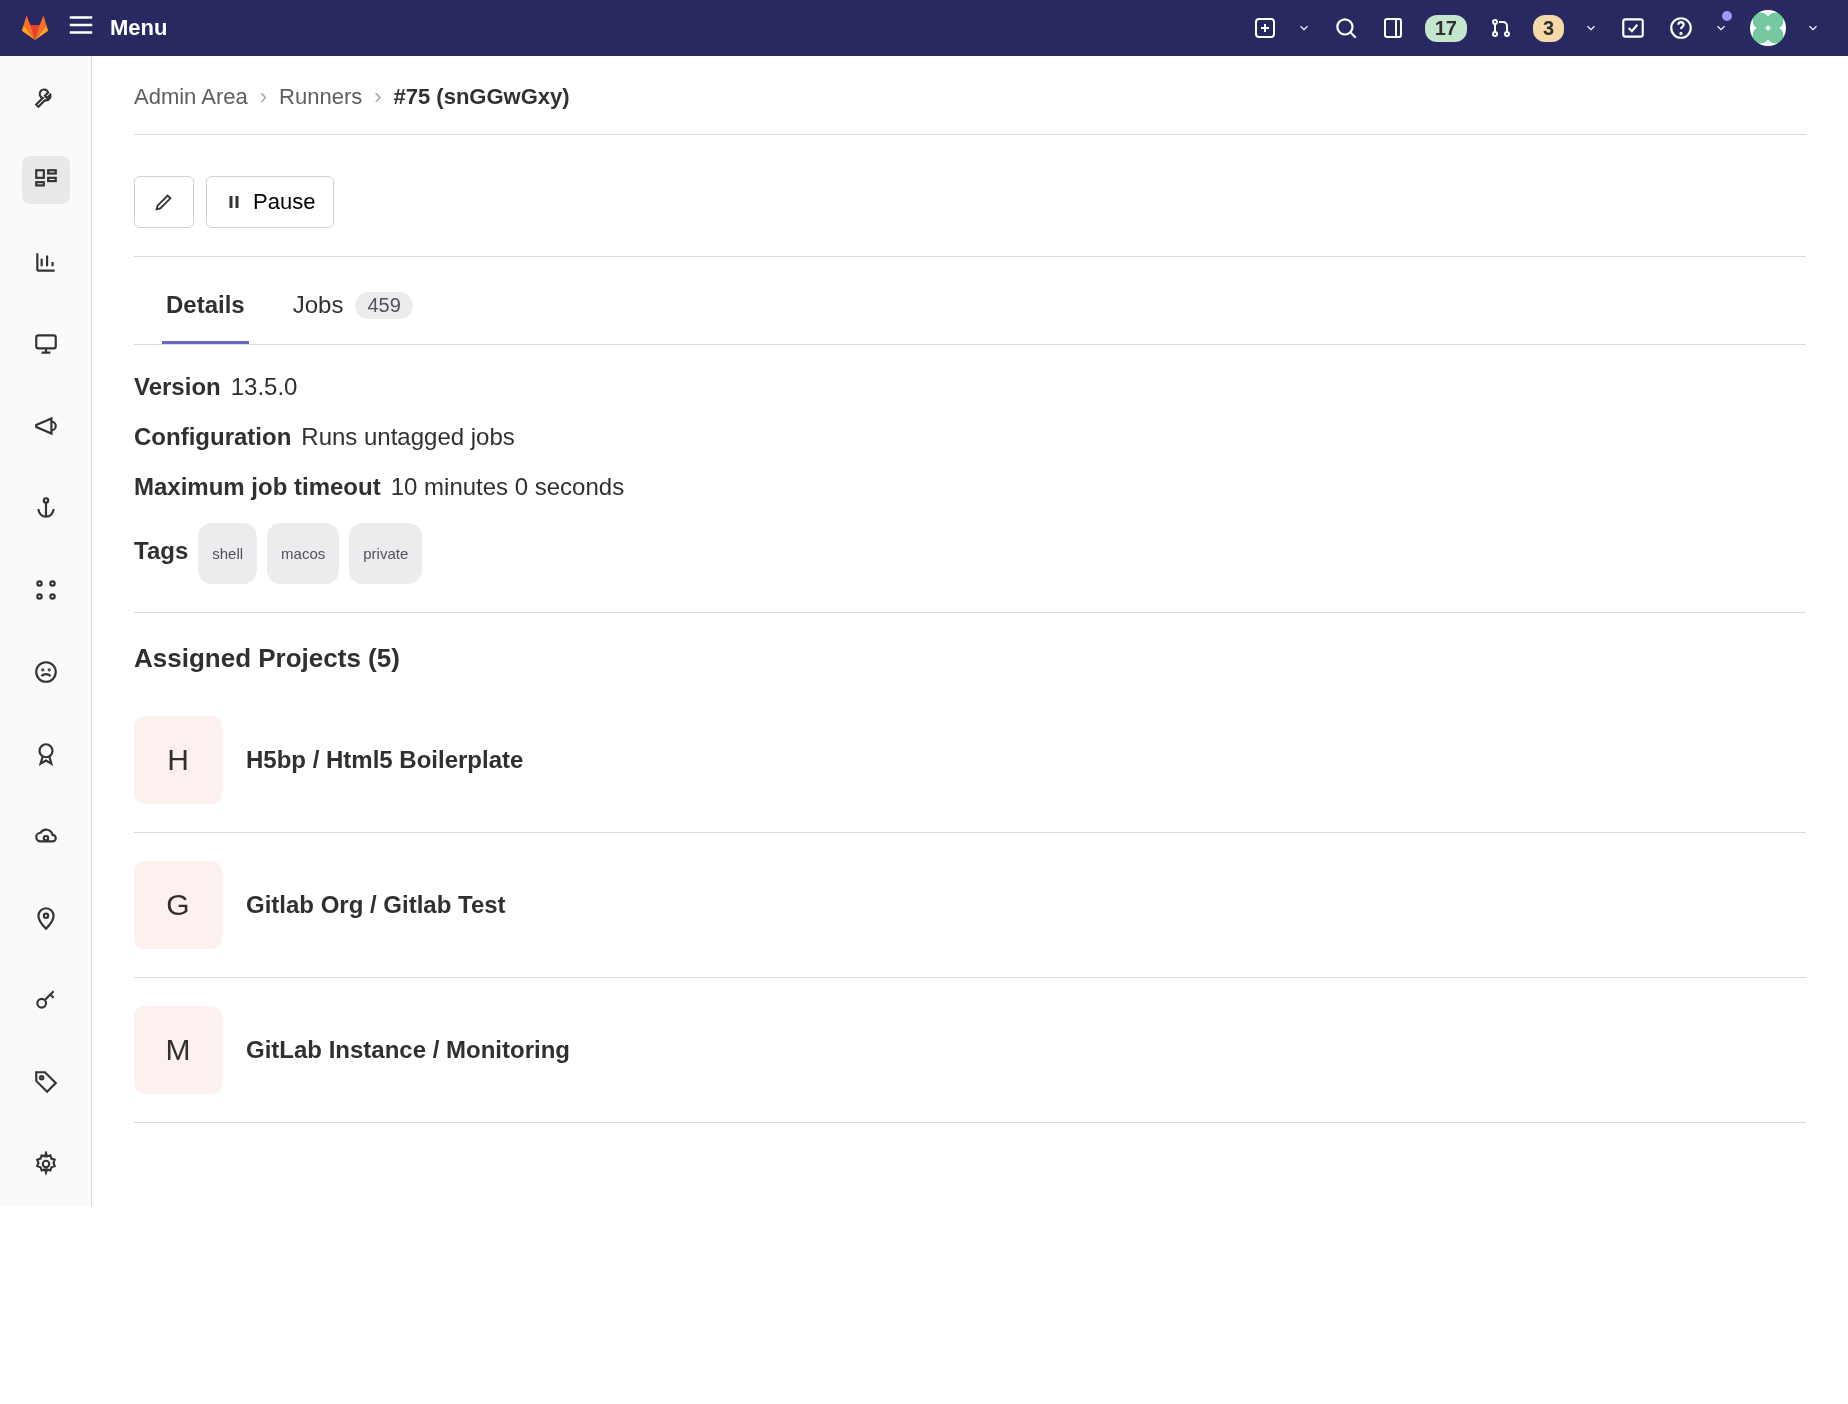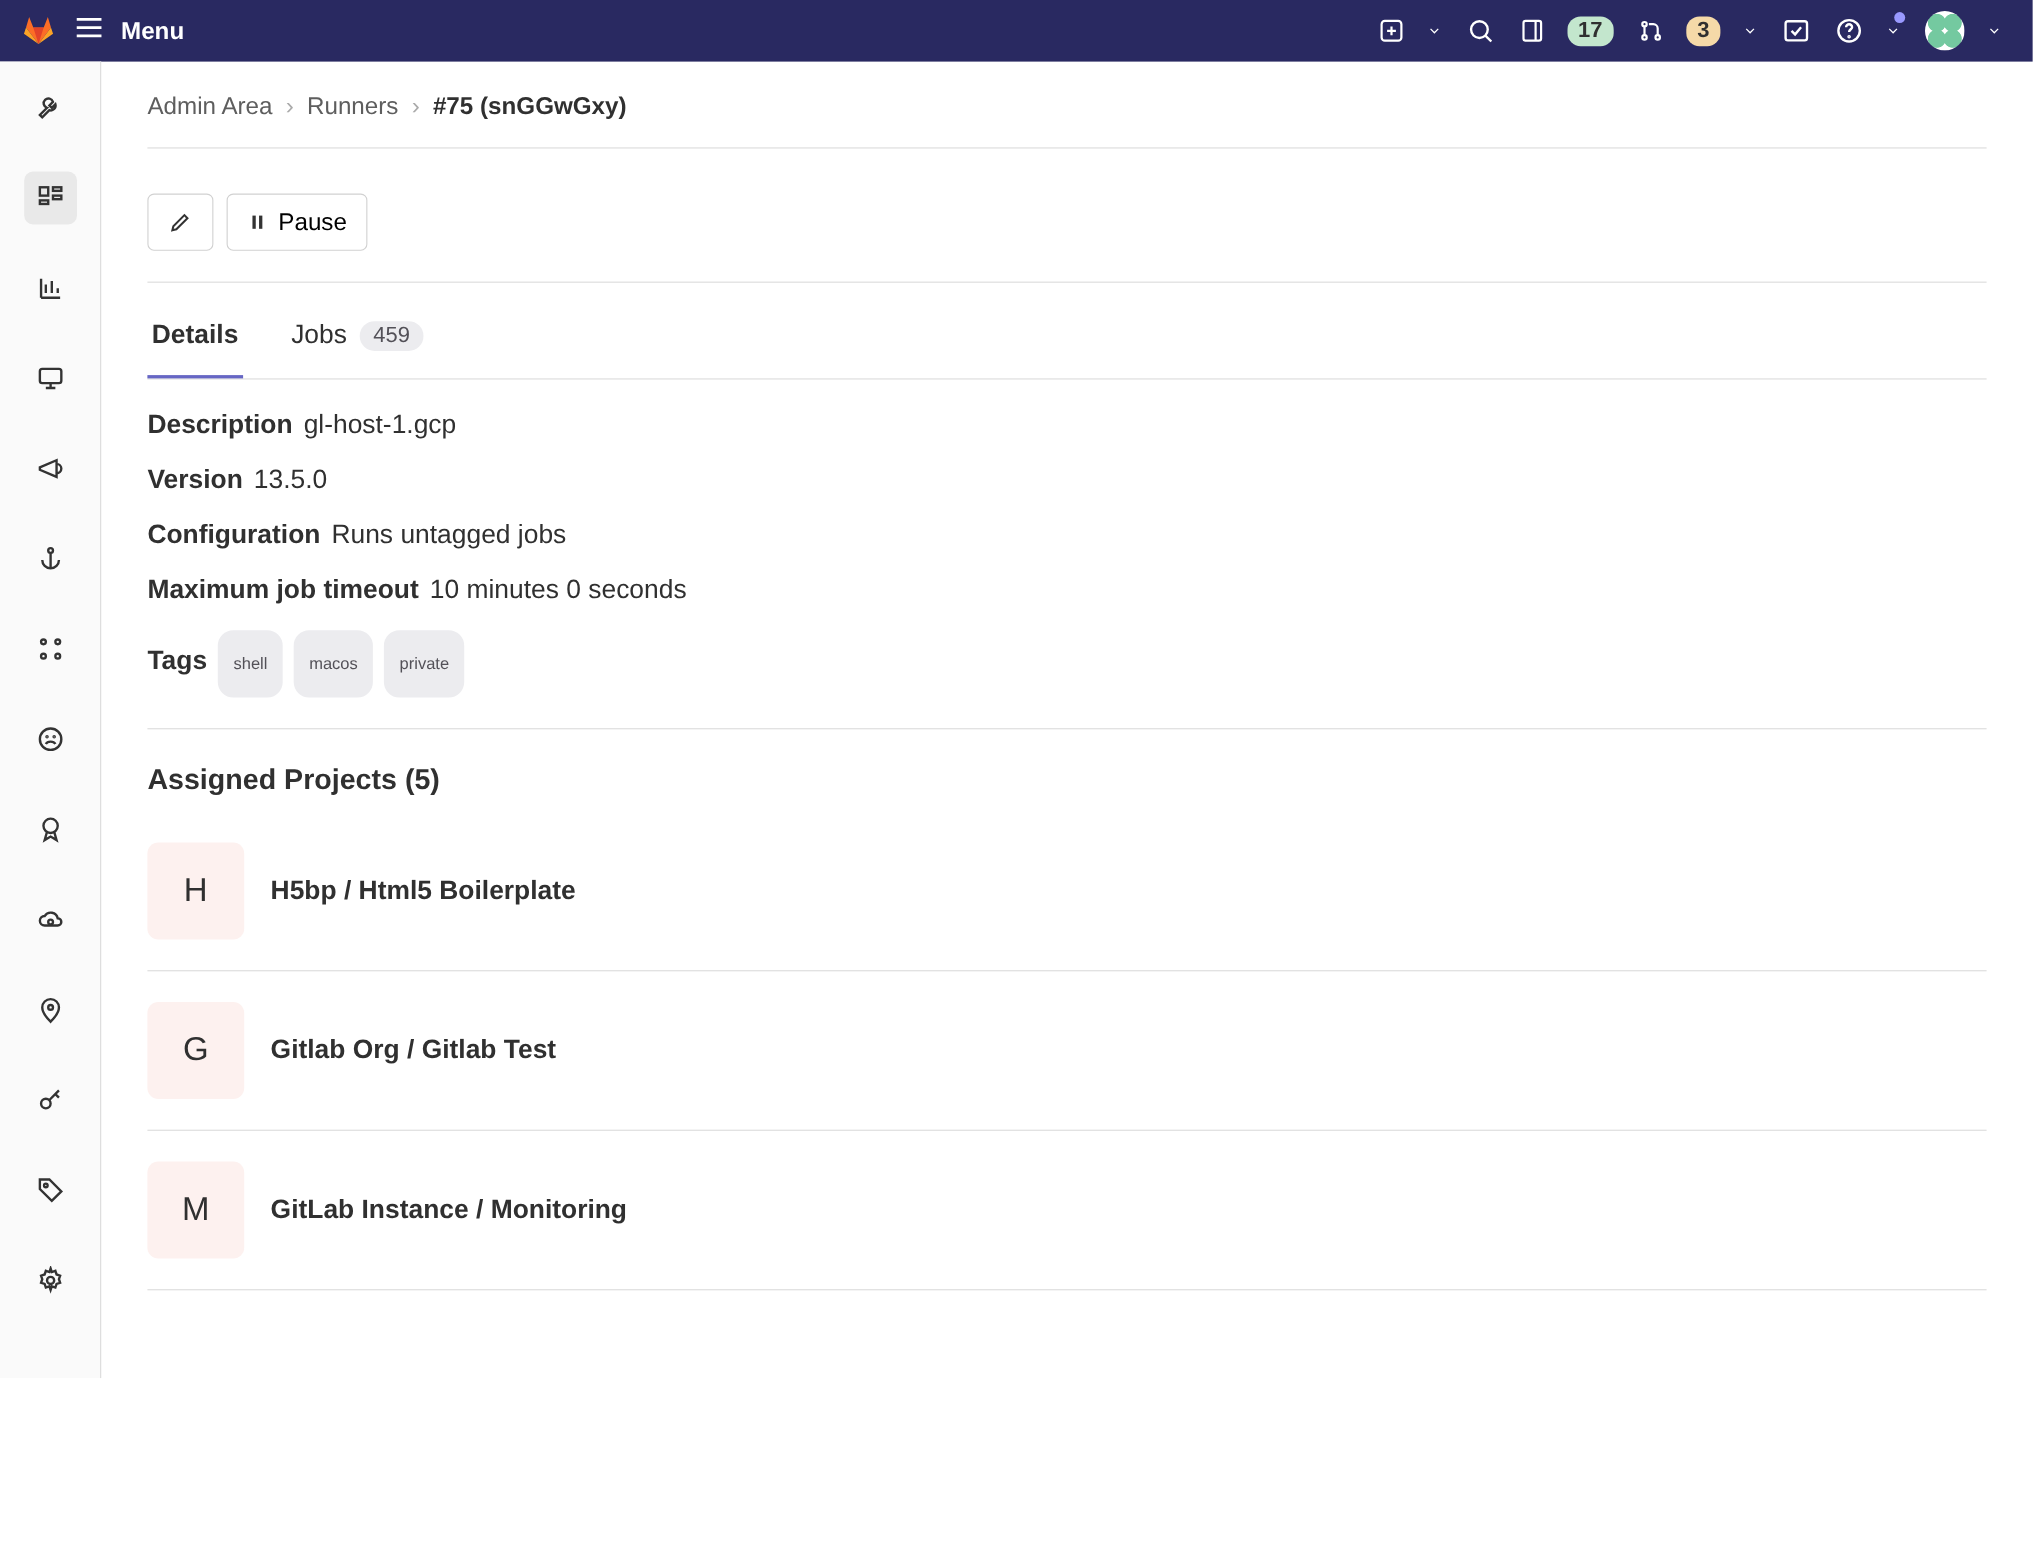--- a/index.html
+++ b/index.html
@@ -138,21 +138,21 @@
     border-bottom: 1px solid var(--border);
     font-size: 24px;
   }
   .tab {
     padding: 14px 4px 22px 4px;
     display: flex; align-items: center; gap: 12px;
     color: var(--text-primary);
     cursor: pointer;
     border-bottom: 3px solid transparent;
   }
-  .tab.active { font-weight: 700; border-bottom-color: var(--link-purple); }
+  .tab.active { font-weight: 700; border-bottom-color: var(--link-purple); margin-left: 28px; }
   .count-badge {
     background: var(--pill-bg); color: var(--pill-fg);
     padding: 2px 12px; border-radius: 14px; font-size: 20px; font-weight: 400;
   }
 
   .details { padding: 28px 0; border-bottom: 1px solid var(--border); }
   .dl-row { font-size: 24px; margin: 0 0 22px 0; display: flex; gap: 10px; align-items: baseline; flex-wrap: wrap; }
   .dl-row strong { font-weight: 700; }
   .tag {
     background: var(--pill-bg); color: var(--pill-fg);
@@ -380,24 +380,20 @@
       <div class="tab active">
         <span>Details</span>
       </div>
       <div class="tab">
         <span>Jobs</span>
         <span class="count-badge">459</span>
       </div>
     </div>
 
     <div class="details">
-      <p class="dl-row">
-          <strong>Description</strong> 
-          <span>gl-host-1.gcp</span>
-        </p>
       <p class="dl-row">
           <strong>Version</strong> 
           <span>13.5.0</span>
         </p>
       <p class="dl-row">
           <strong>Configuration</strong> 
           <span>Runs untagged jobs</span>
         </p>
       <p class="dl-row">
           <strong>Maximum job timeout</strong> 

